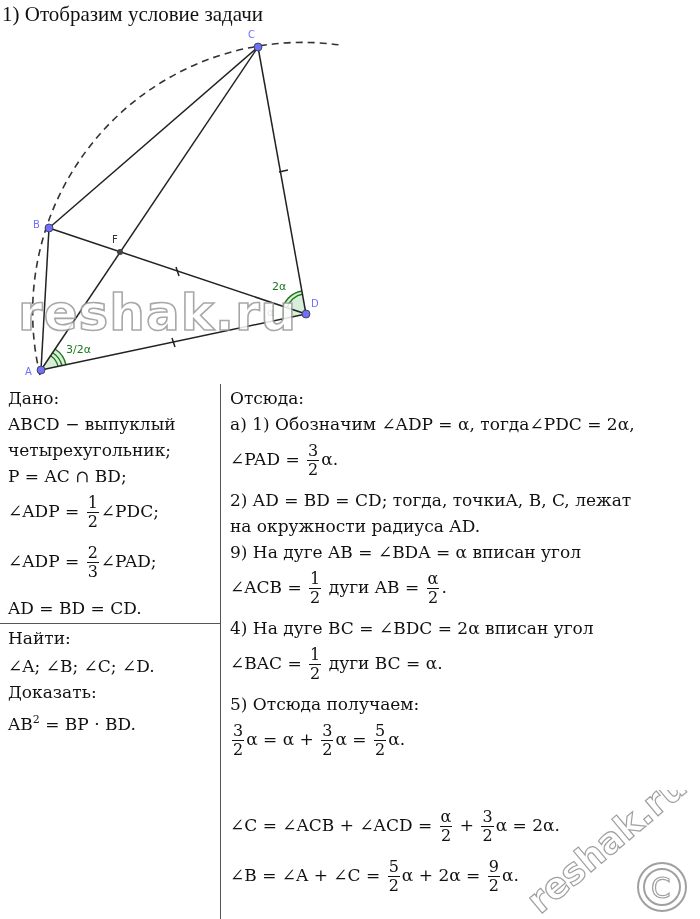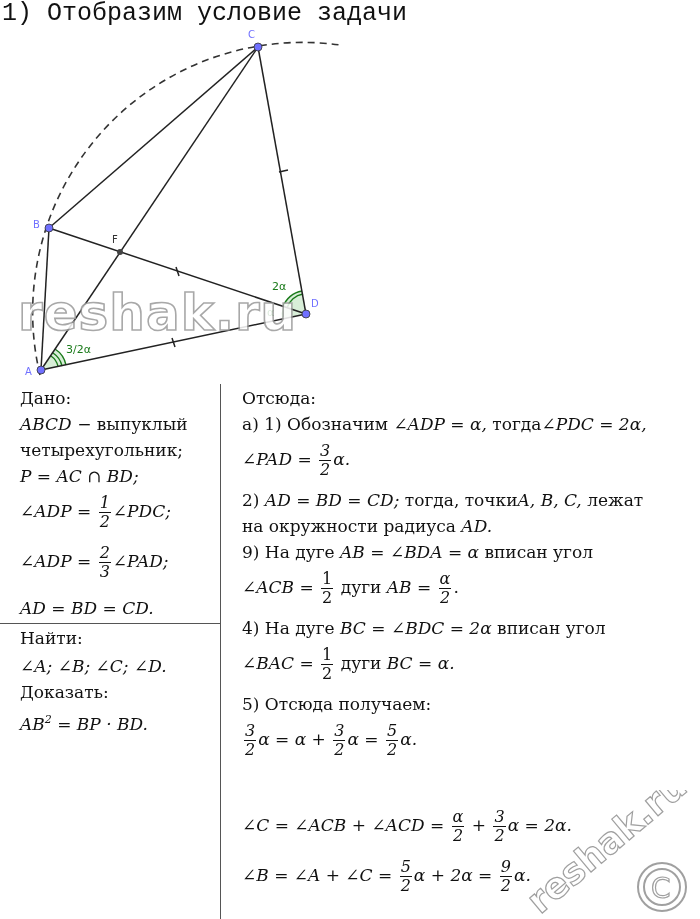--- a/index.html
+++ b/index.html
@@ -1,32 +1,32 @@
 <!DOCTYPE html>
 <html><head>
   <meta charset="utf-8">
   <style>
     html, body { margin: 0; padding: 0; background: #ffffff; }
     body { width: 700px; height: 919px; position: relative; overflow: hidden;
            font-family: "DejaVu Serif", "Liberation Serif", serif; color: #111; }
     .abs { position: absolute; }
-    .title { left: 2px; top: 0px; font-size: 25px; line-height: 28px; font-family: Liberation Mono, monospace; }
+    .title { left: 2px; top: 0px; font-size: 21px; line-height: 28px; font-family: Liberation Serif, serif; }
     svg.fig { position: absolute; left: 0; top: 0; }
     .lbl-pt { font-family: "DejaVu Sans", "Liberation Sans", sans-serif; font-size: 10px; fill: #7070ff; }
     .lbl-f  { font-family: "DejaVu Sans", "Liberation Sans", sans-serif; font-size: 10px; fill: #333; }
     .lbl-ang { font-family: "DejaVu Sans", "Liberation Sans", sans-serif; font-size: 11px; fill: #1a7a1a; }
     .wm { font-family: "DejaVu Sans", "Liberation Sans", sans-serif; font-weight: bold; font-size: 50px;
           fill: #ffffff; stroke: #9a9a9a; stroke-width: 1.6px; opacity: 0.85; letter-spacing: 1px; }
     .vline { left: 220px; top: 384px; width: 1px; height: 535px; background: #555; }
     .hline { left: 0; top: 623px; width: 220px; height: 1px; background: #555; }
-    .col { font-size: 17px; line-height: 24px; margin-left: 12px; }
+    .col { font-size: 17px; line-height: 24px; }
     .left { left: 8px; width: 210px; }
     .right { left: 230px; width: 468px; }
     .row { position: absolute; white-space: nowrap; }
-    .m { font-style: italic; }
+    .m { }
     .frac { display: inline-block; vertical-align: middle; text-align: center; line-height: 18px; margin: 0 2px; }
     .frac span { display: block; font-size: 16px; }
     .frac .num { border-bottom: 1px solid #111; padding: 0 1px; }
   </style>
 </head>
 <body>
 
 <div class="abs title">1) Отобразим условие задачи</div>
 
 <svg class="fig" width="700" height="385">

